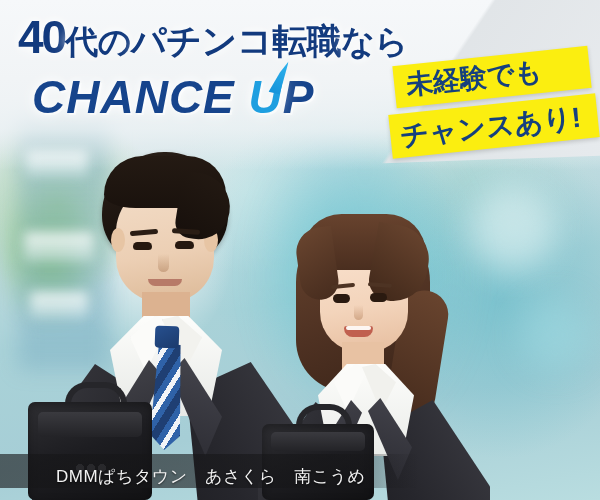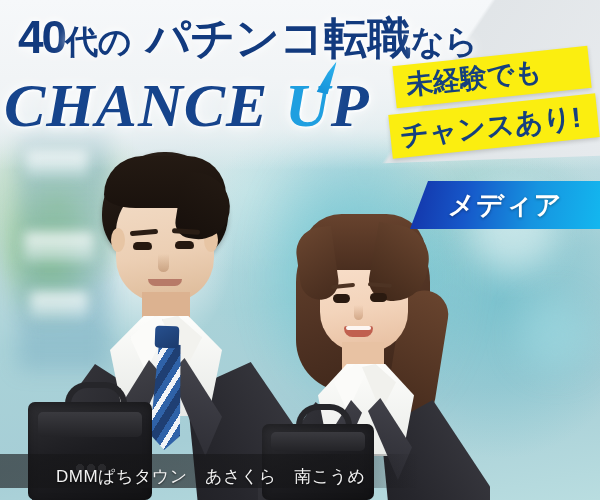--- a/index.html
+++ b/index.html
@@ -242,29 +242,29 @@
   .bag.right{left:262px;top:424px;width:112px;height:76px;}
 
   
   .headline{
     position:absolute;left:18px;top:14px;
     font-size:40px;font-weight:700;color:#123a7e;letter-spacing:-.5px;
     line-height:1;white-space:nowrap;
     text-shadow:0 0 9px rgba(255,255,255,.95),0 0 18px rgba(255,255,255,.85);
   }
   .headline .num{font-size:46px;letter-spacing:-2px;}
-  .headline .jp{font-size:44px;margin-left:15px;}
+  .headline .jp{font-size:35px;}
   .headline .sm{font-size:33px;}
 
   
   .chanceup{
-    position:absolute;left:4px;top:74px;
-    font-size:62px;font-weight:700;font-style:italic;color:#16448c;
+    position:absolute;left:32px;top:74px;
+    font-size:46px;font-weight:700;font-style:italic;color:#16448c;
     letter-spacing:1px;line-height:1;white-space:nowrap;
-    font-family:Liberation Serif, serif;
+    font-family:Liberation Sans, sans-serif;
     text-shadow:0 0 10px rgba(255,255,255,.95),0 0 20px rgba(255,255,255,.8),
                 2px 2px 0 rgba(255,255,255,.55);
   }
   .chanceup .u-wrap{position:relative;display:inline-block;color:#1f9fe0;}
   .chanceup .swoosh{
     position:absolute;right:-4px;top:-14px;width:20px;height:34px;
     background:linear-gradient(200deg,#2fb4ee,#1390d8);
     clip-path:polygon(100% 0,72% 100%,16% 96%,62% 36%);
     transform:rotate(6deg);
   }
@@ -402,22 +402,19 @@
   </div>
 
   <div class="badge">
     <div class="band band1"></div>
     <div class="band band2"></div>
     <div class="txt t1">未経験でも</div>
     <div class="txt t2">チャンスあり!</div>
   </div>
 
   <div class="cats">
-    <div class="cat blue">
-        <span>メディア</span>
-      </div>
   </div>
 
   <div class="caption">
     <span>DMMぱちタウン　あさくら　南こうめ</span>
   </div>
 
 </div>
 
 </body></html>

